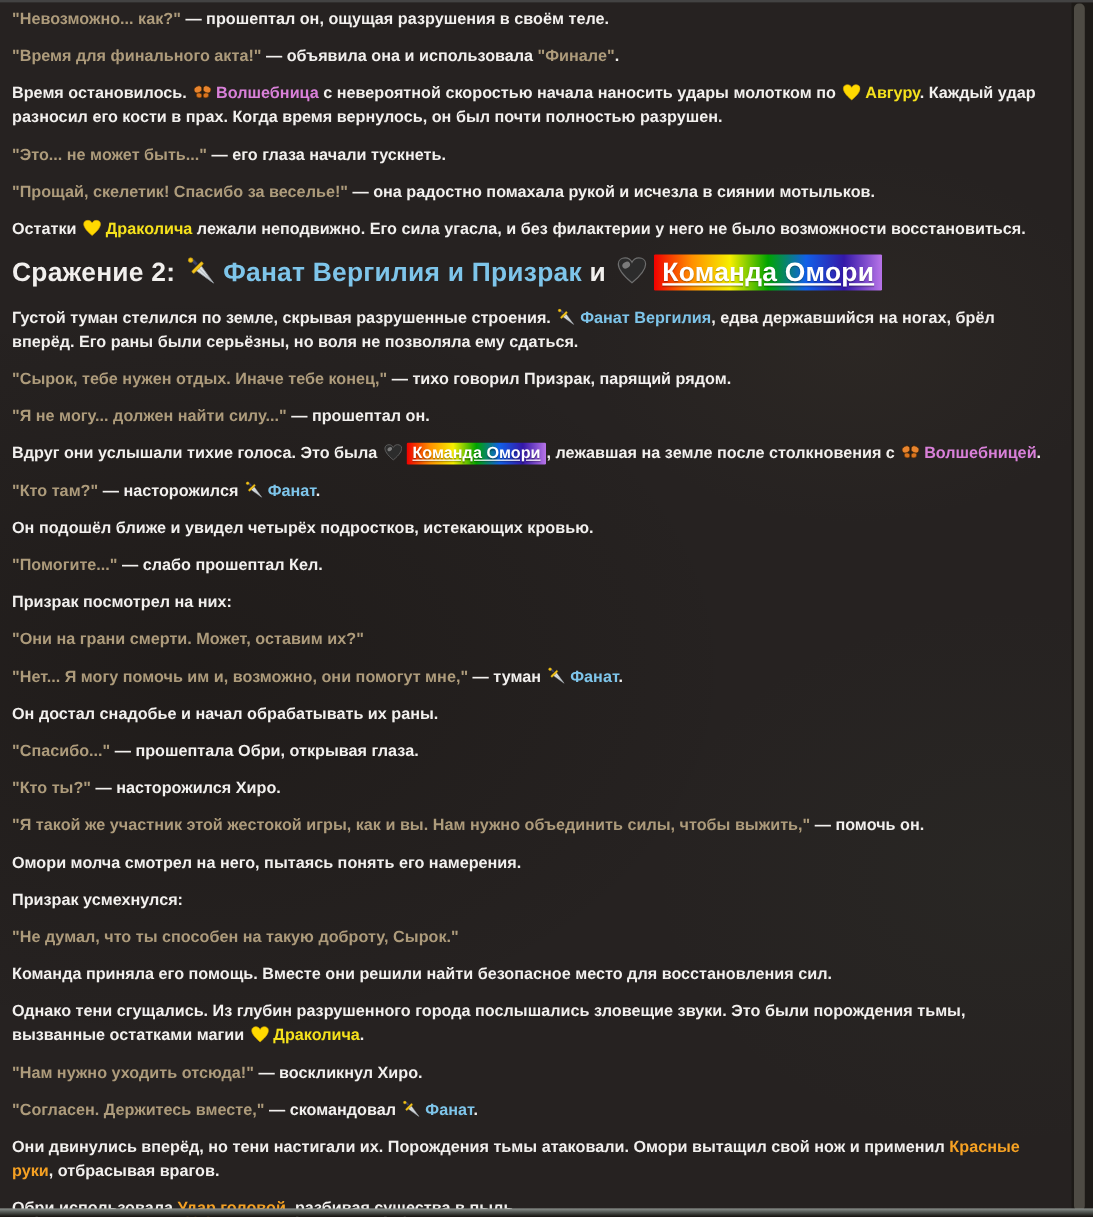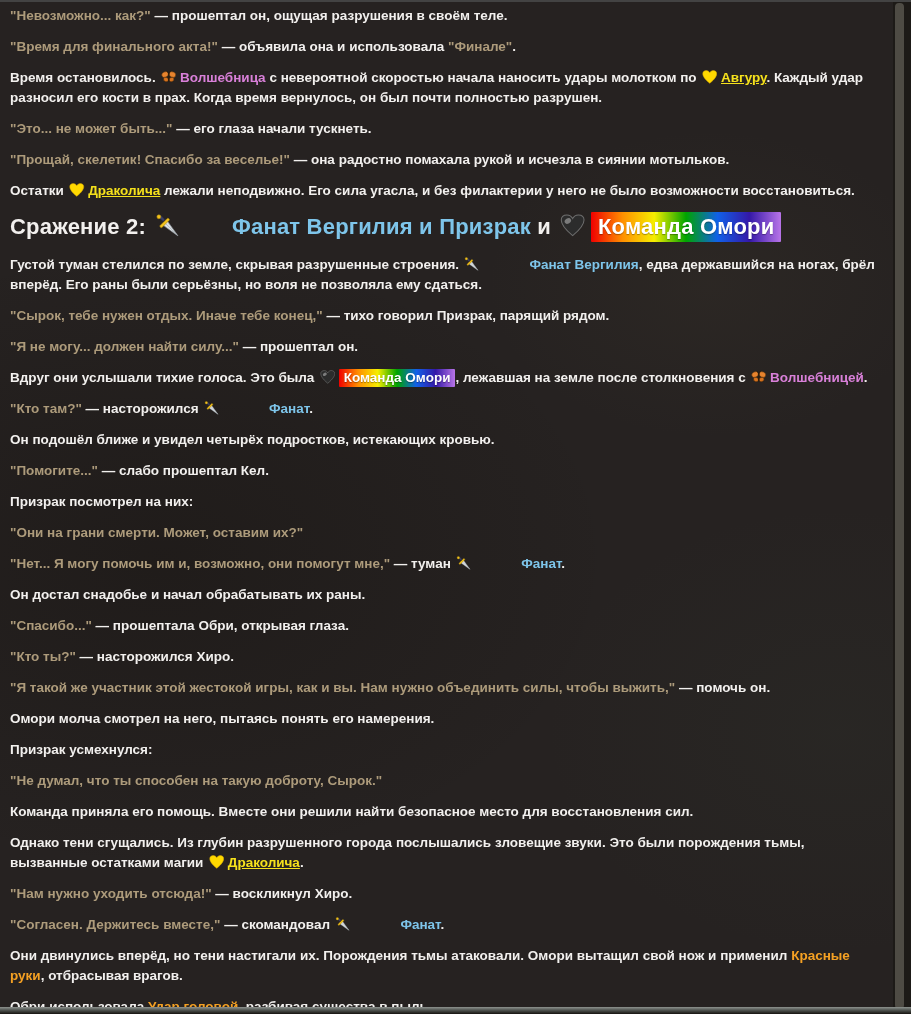--- a/index.html
+++ b/index.html
@@ -25,27 +25,28 @@
     font-size:13.5px;font-weight:700;line-height:20px;
   }
   .para{margin:0 0 11px 0;}
   .heading{
     font-size:22px;line-height:30px;font-weight:700;
     margin:4px 0 13px 0;color:#f5f3f1;letter-spacing:0.2px;
   }
   .seg-normal{color:var(--text,#f2f0ee);}
   .seg-quote{color:var(--quote,#ad9b7b);}
   .seg-pink{color:var(--pink,#d980d9);text-align:center;}
-  .seg-yellow{color:var(--yellow,#f5e11c);text-decoration:underline;}
-  .seg-blue{color:var(--blue,#7ec5ea);margin-left:46px;}
+  .seg-yellow{color:var(--yellow,#f5e11c);}
+  .seg-blue{color:var(--blue,#7ec5ea);}
   .seg-orange{color:var(--orange,#f5a123);}
   .seg-rainbow{
     background:var(--rainbow-grad,linear-gradient(90deg,red,orange,yellow,green,blue,indigo,violet));
     color:#ffffff;padding:1px 5px 2px 5px;border-radius:1px;
     text-shadow:0 1px 1px rgba(0,0,0,0.35);
+    text-decoration:underline;
   }
   .heading .seg-rainbow{padding:2px 7px 3px 7px;}
   .seg-icon{display:inline-block;width:1.15em;height:1.05em;vertical-align:-0.14em;margin:0 0.26em 0 0.12em;}
   .seg-icon svg{width:100%;height:100%;display:block;}
 </style>
 </head>
 <body>
 
 <div class="page">
   <div class="top-edge"></div>

